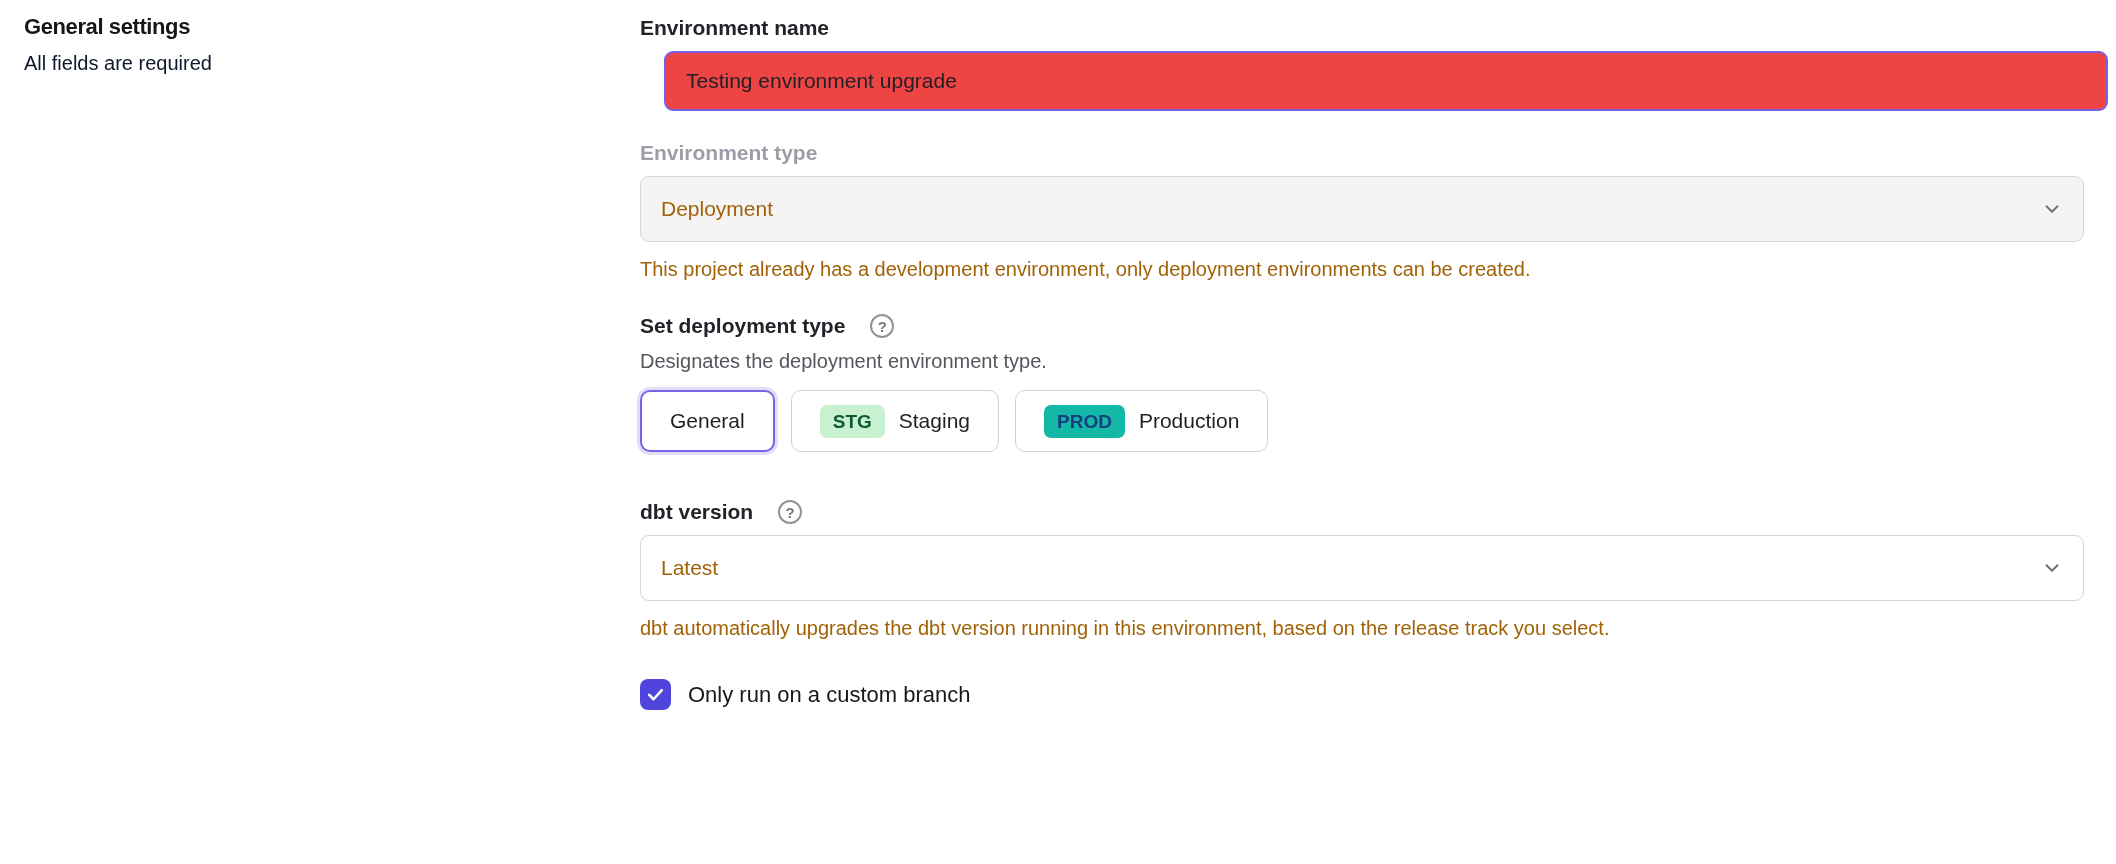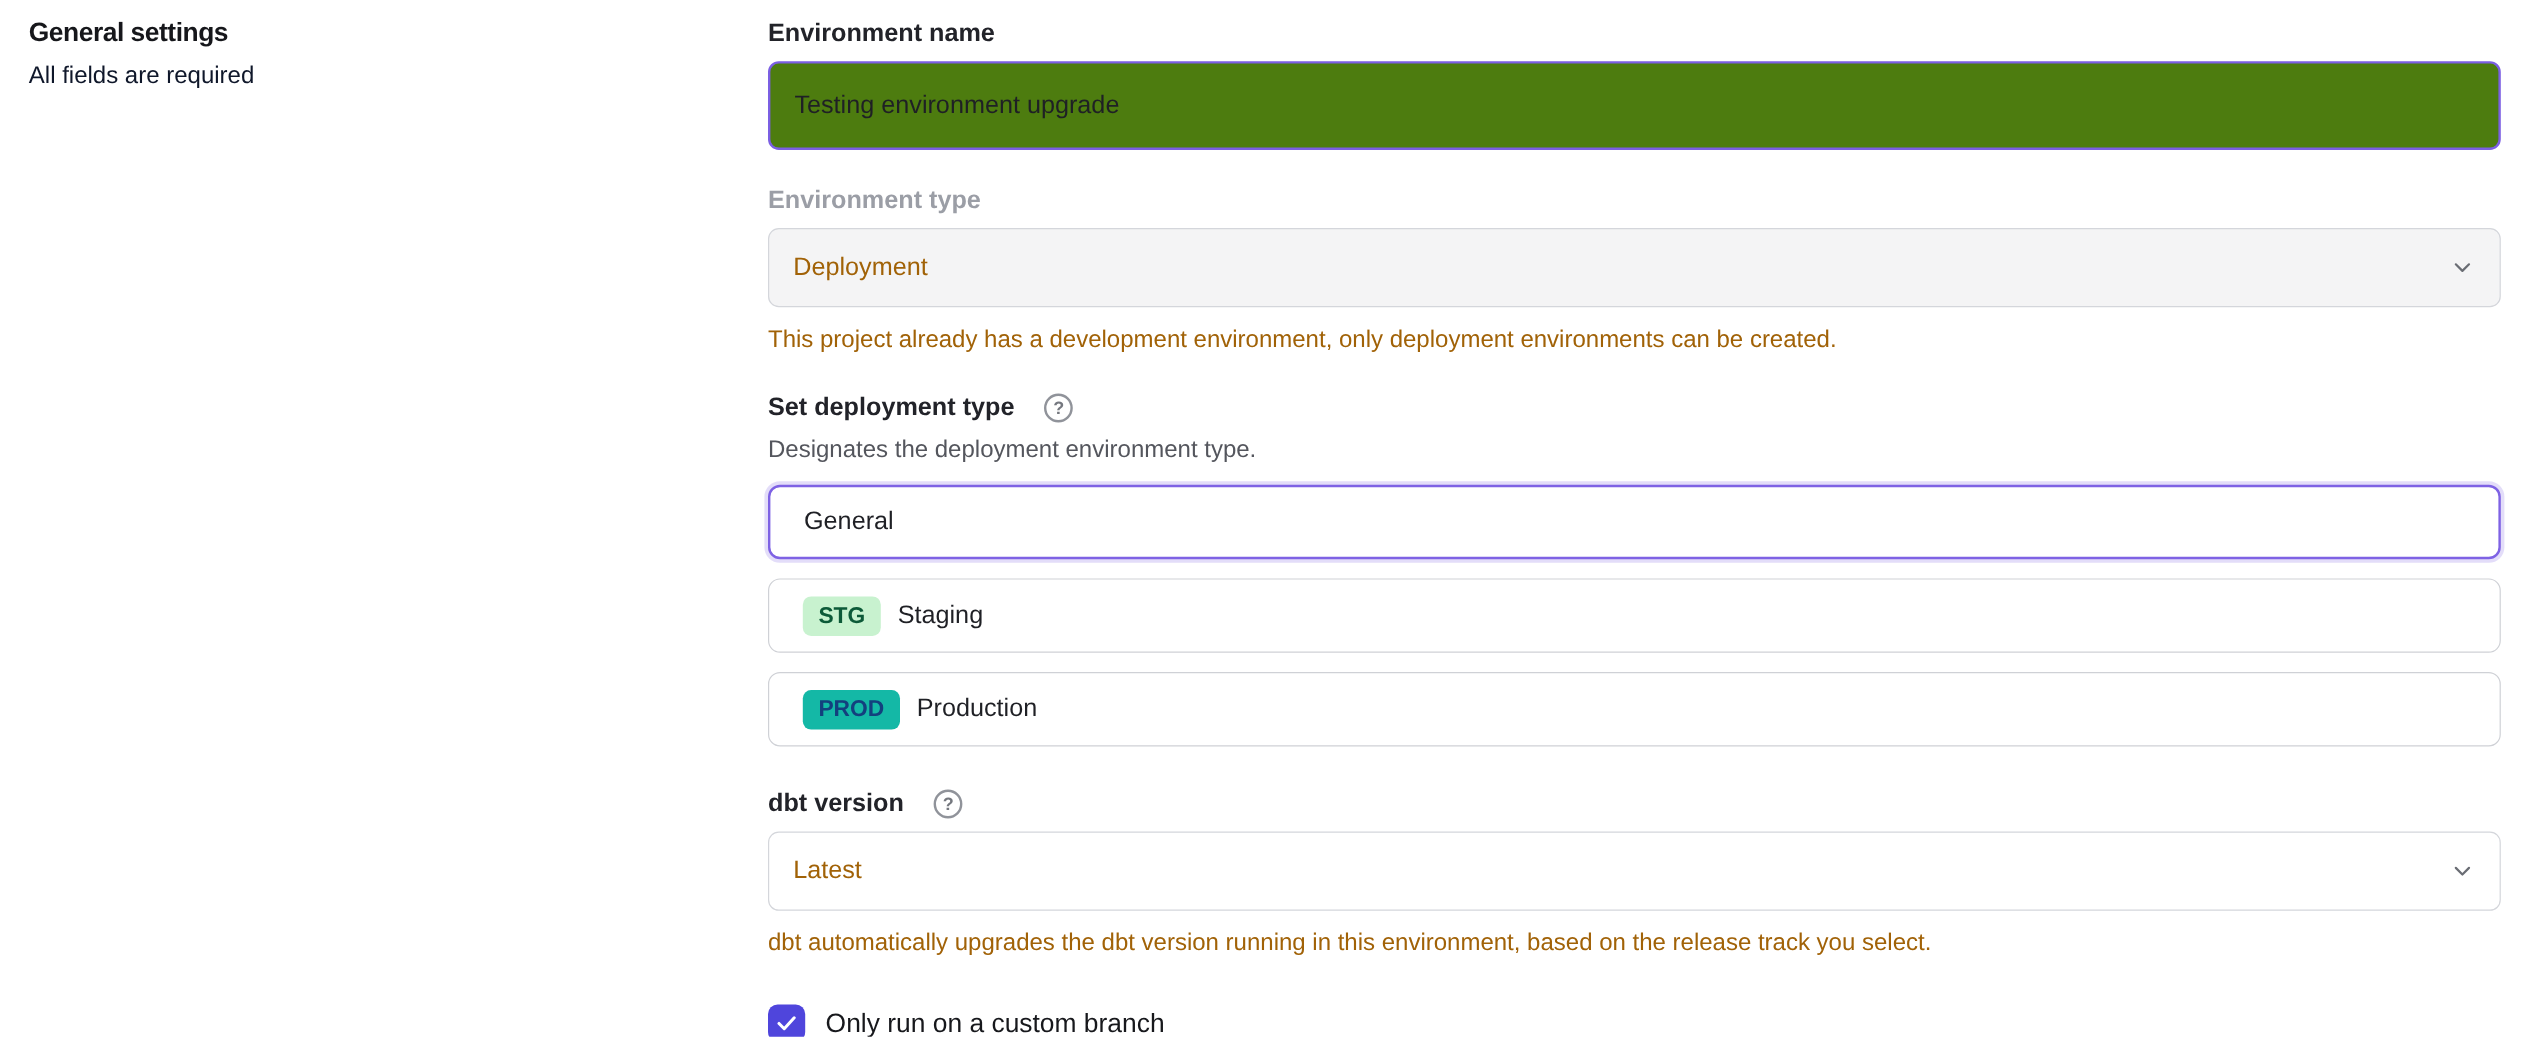--- a/index.html
+++ b/index.html
@@ -49,30 +49,31 @@
     font-size: 15px;
     font-weight: 700;
     display: flex; align-items: center; justify-content: center;
     cursor: pointer;
     flex: 0 0 auto;
   }
 
   .text-input {
     display: block;
     width: 100%;
-    height: 74px;
+    height: 60px;
     margin-top: 9px;
     border: 1px solid #c8cad0;
     border-radius: 9px;
     padding: 0 20px;
     font-family: "Liberation Sans", sans-serif;
     font-size: 21px;
     color: #1f2025;
-    background: #4d7c0f;
+    background: #ef4444;
     outline: none;
+    margin-left: 24px;
   }
   .text-input.focused { border: 2px solid #7b5fe3; }
 
   .select {
     display: flex;
     align-items: center;
     justify-content: space-between;
     height: 66px;
     margin-top: 9px;
     border: 1px solid #d4d6db;
@@ -88,25 +89,25 @@
 
   .helper {
     margin-top: 14px;
     font-size: 20px;
     color: #a16207;
     line-height: 26px;
   }
 
   .gap-28 { margin-top: 28px; }
   .gap-30 { margin-top: 30px; }
-  .gap-34 { margin-top: 34px; }
+  .gap-34 { margin-top: 46px; }
 
   .sub-helper { margin-top: 8px; font-size: 20px; color: #54565d; line-height: 26px; }
 
-  .dep-options { display: flex; gap: 16px; margin-top: 16px; flex-direction: column; }
+  .dep-options { display: flex; gap: 16px; margin-top: 16px; }
   .dep-btn {
     display: flex;
     align-items: center;
     gap: 14px;
     height: 62px;
     padding: 0 28px;
     border: 1px solid #cfd1d6;
     border-radius: 10px;
     background: #ffffff;
     font-family: "Liberation Sans", sans-serif;

